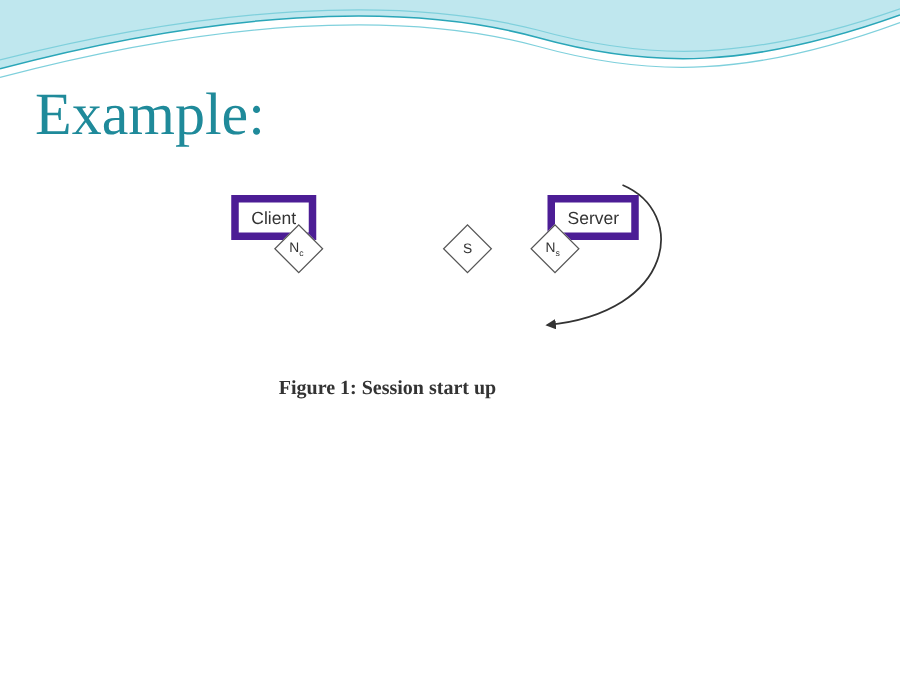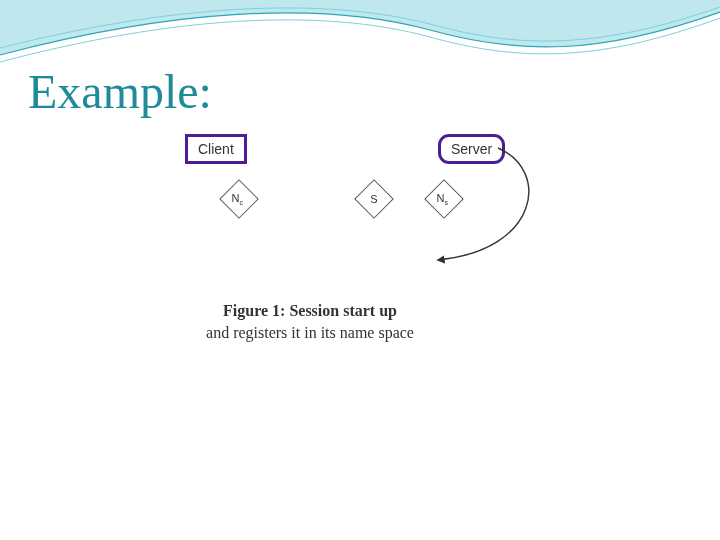--- a/index.html
+++ b/index.html
@@ -1,20 +1,20 @@
 <!DOCTYPE html>
 <html><head>
 <meta charset="utf-8">
 <style>
   html,body{margin:0;padding:0;width:720px;height:540px;background:#fff;font-family:Georgia,'Times New Roman',serif;color:#333;}
   .slide{position:relative;width:720px;height:540px;overflow:hidden;}
   .wave-top{position:absolute;top:0;left:0;width:720px;height:70px;}
   .title{position:absolute;top:64px;left:28px;font-size:48px;color:#1f8a9a;font-weight:400;text-align:right;}
   .diagram{position:absolute;top:130px;left:150px;width:420px;height:160px;}
-  .box{position:absolute;border:3px solid #4c1d95;background:#fff;font-family:Verdana,Geneva,sans-serif;font-size:14px;padding:4px 10px;text-align:center;}
+  .box{position:absolute;border:6px solid #4c1d95;background:#fff;font-family:Verdana,Geneva,sans-serif;font-size:14px;padding:4px 10px;text-align:center;margin-top:22px;}
   .diamond{position:absolute;width:26px;height:26px;border:1px solid #555;background:#fff;transform:rotate(45deg);}
   .diamond span{display:block;transform:rotate(-45deg);font-family:Verdana,Geneva,sans-serif;font-size:11px;text-align:center;line-height:26px;}
   .arrow-svg{position:absolute;top:0;left:0;width:420px;height:160px;pointer-events:none;}
   .caption{position:absolute;top:300px;left:0;width:620px;text-align:center;font-size:16px;line-height:1.35;}
   .caption .fig{font-weight:700;}
 </style>
 </head>
 <body>
 
 <div class="slide">
@@ -23,21 +23,21 @@
     <path d="M0,0 L720,0 L720,12 C600,55 520,55 430,30 C320,0 170,10 0,55 Z" fill="#bfe7ee"></path>
     <path d="M0,55 C170,10 320,0 430,30 C520,55 600,55 720,12" fill="none" stroke="#2aa6b8" stroke-width="1.2"></path>
     <path d="M0,48 C170,5 320,-4 430,24 C520,49 600,49 720,7" fill="none" stroke="#7fd0dc" stroke-width="1"></path>
     <path d="M0,62 C170,17 320,7 430,37 C520,62 600,62 720,18" fill="none" stroke="#7fd0dc" stroke-width="1"></path>
   </svg>
 
   <div class="title">Example:</div>
 
   <div class="diagram">
     <div class="box" style="left:35px;top:4px;">Client</div>
-    <div class="box" style="left:288px;top:4px;border-radius:11px;">Server</div>
+    <div class="box" style="left:288px;top:4px;">Server</div>
 
     <div class="diamond" style="left:75px;top:55px;">
       <span><tspan>N</tspan><sub style="font-size:7px;">c</sub></span>
     </div>
     <div class="diamond" style="left:210px;top:55px;">
       <span>S</span>
     </div>
     <div class="diamond" style="left:280px;top:55px;">
       <span><tspan>N</tspan><sub style="font-size:7px;">s</sub></span>
     </div>
@@ -47,16 +47,15 @@
         <marker id="ah" viewBox="0 0 10 10" refX="8" refY="5" markerWidth="6" markerHeight="6" orient="auto">
           <path d="M0,0 L10,5 L0,10 z" fill="#333"></path>
         </marker>
       </defs>
       <path d="M348,18 C400,40 390,120 288,130" fill="none" stroke="#333" stroke-width="1.4" marker-end="url(#ah)"></path>
     </svg>
   </div>
 
   <div class="caption">
     <div class="fig">Figure 1: Session start up</div>
-    <div>and registers it in its name space</div>
   </div>
 
 </div>
 
 </body></html>

